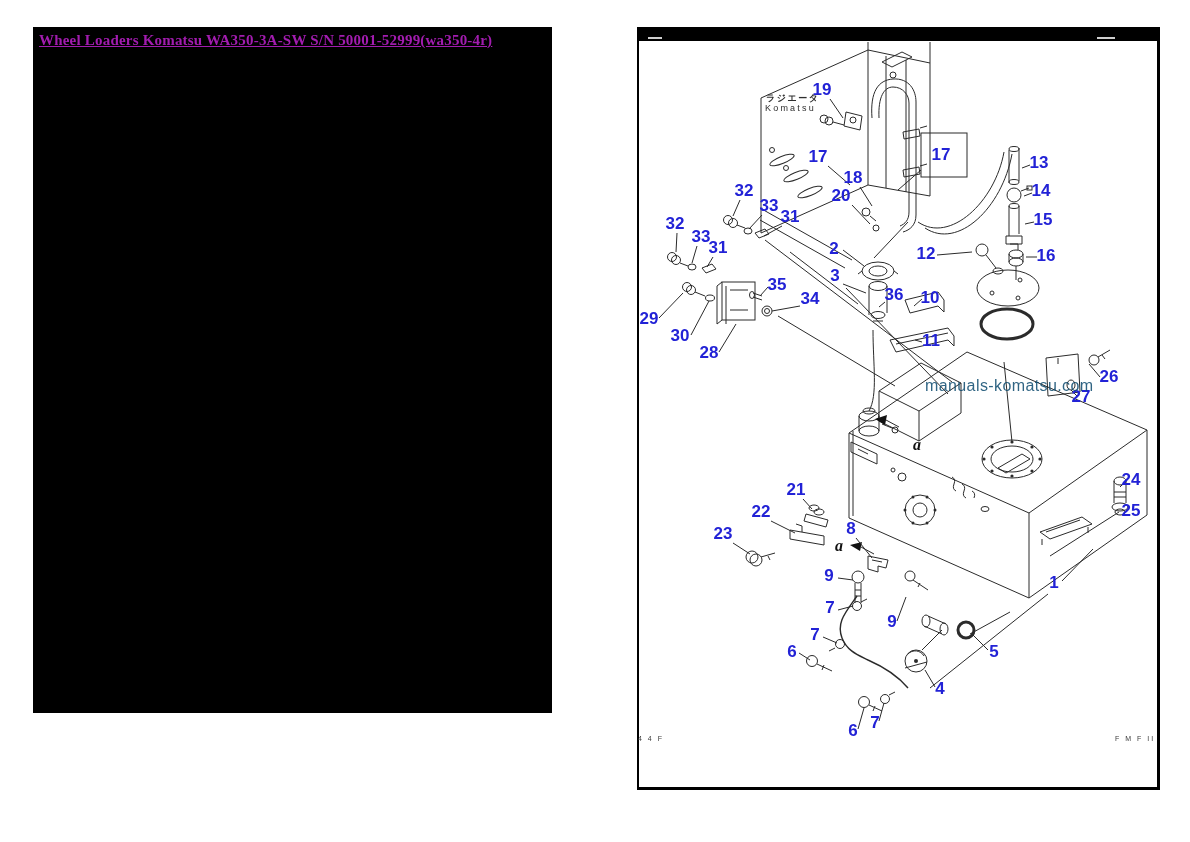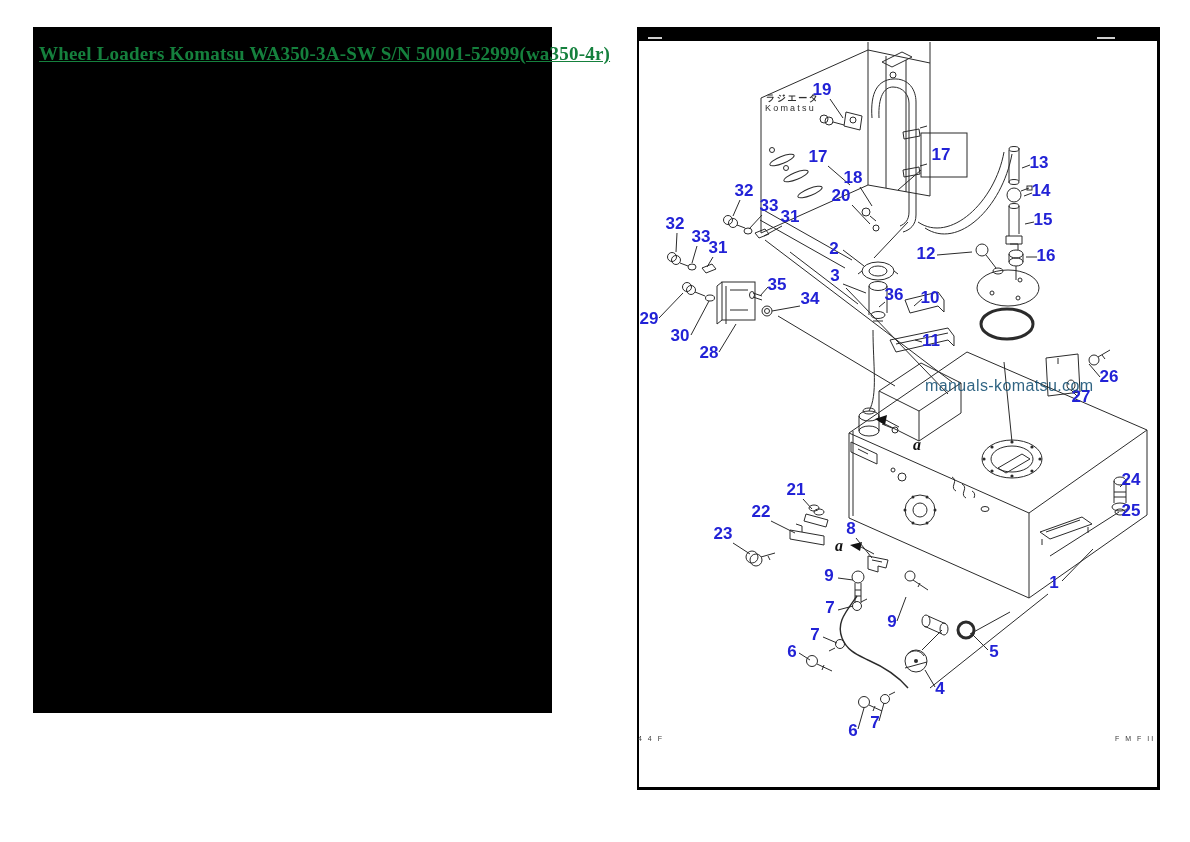--- a/index.html
+++ b/index.html
@@ -1,22 +1,22 @@
 <!DOCTYPE html>
 <html><head>
 <meta charset="utf-8">
 <style>
   html,body{margin:0;padding:0;background:#fff;}
   #page{position:relative;width:1190px;height:842px;background:#ffffff;overflow:hidden;
         font-family:"Liberation Sans",sans-serif;}
   
   #left-block{position:absolute;left:33px;top:27px;width:519px;height:686px;background:#000;}
-  #top-link{position:absolute;left:39px;top:43px;z-index:5;
-            font-family:"Liberation Serif",serif;font-weight:700;font-size:19px;
-            color:#15803d;text-decoration:underline;letter-spacing:.2px;white-space:nowrap;}
+  #top-link{position:absolute;left:39px;top:32px;z-index:5;
+            font-family:"Liberation Serif",serif;font-weight:700;font-size:15px;
+            color:#a21caf;text-decoration:underline;letter-spacing:.2px;white-space:nowrap;}
   
   #panel{position:absolute;left:637px;top:27px;width:523px;height:763px;background:#fff;
          box-sizing:border-box;border-top:14px solid #000;border-left:2px solid #000;
          border-right:3px solid #000;border-bottom:3px solid #000;}
   .bar-dash{position:absolute;height:2px;background:#cfcfcf;z-index:6;}
   #dash-l{left:648px;top:37px;width:14px;}
   #dash-r{left:1097px;top:37px;width:18px;}
   #diagram{position:absolute;left:639px;top:41px;z-index:2;}
   
   .jp-label{position:absolute;z-index:3;color:#2e2e2e;font-size:9px;letter-spacing:1.5px;white-space:nowrap;}

